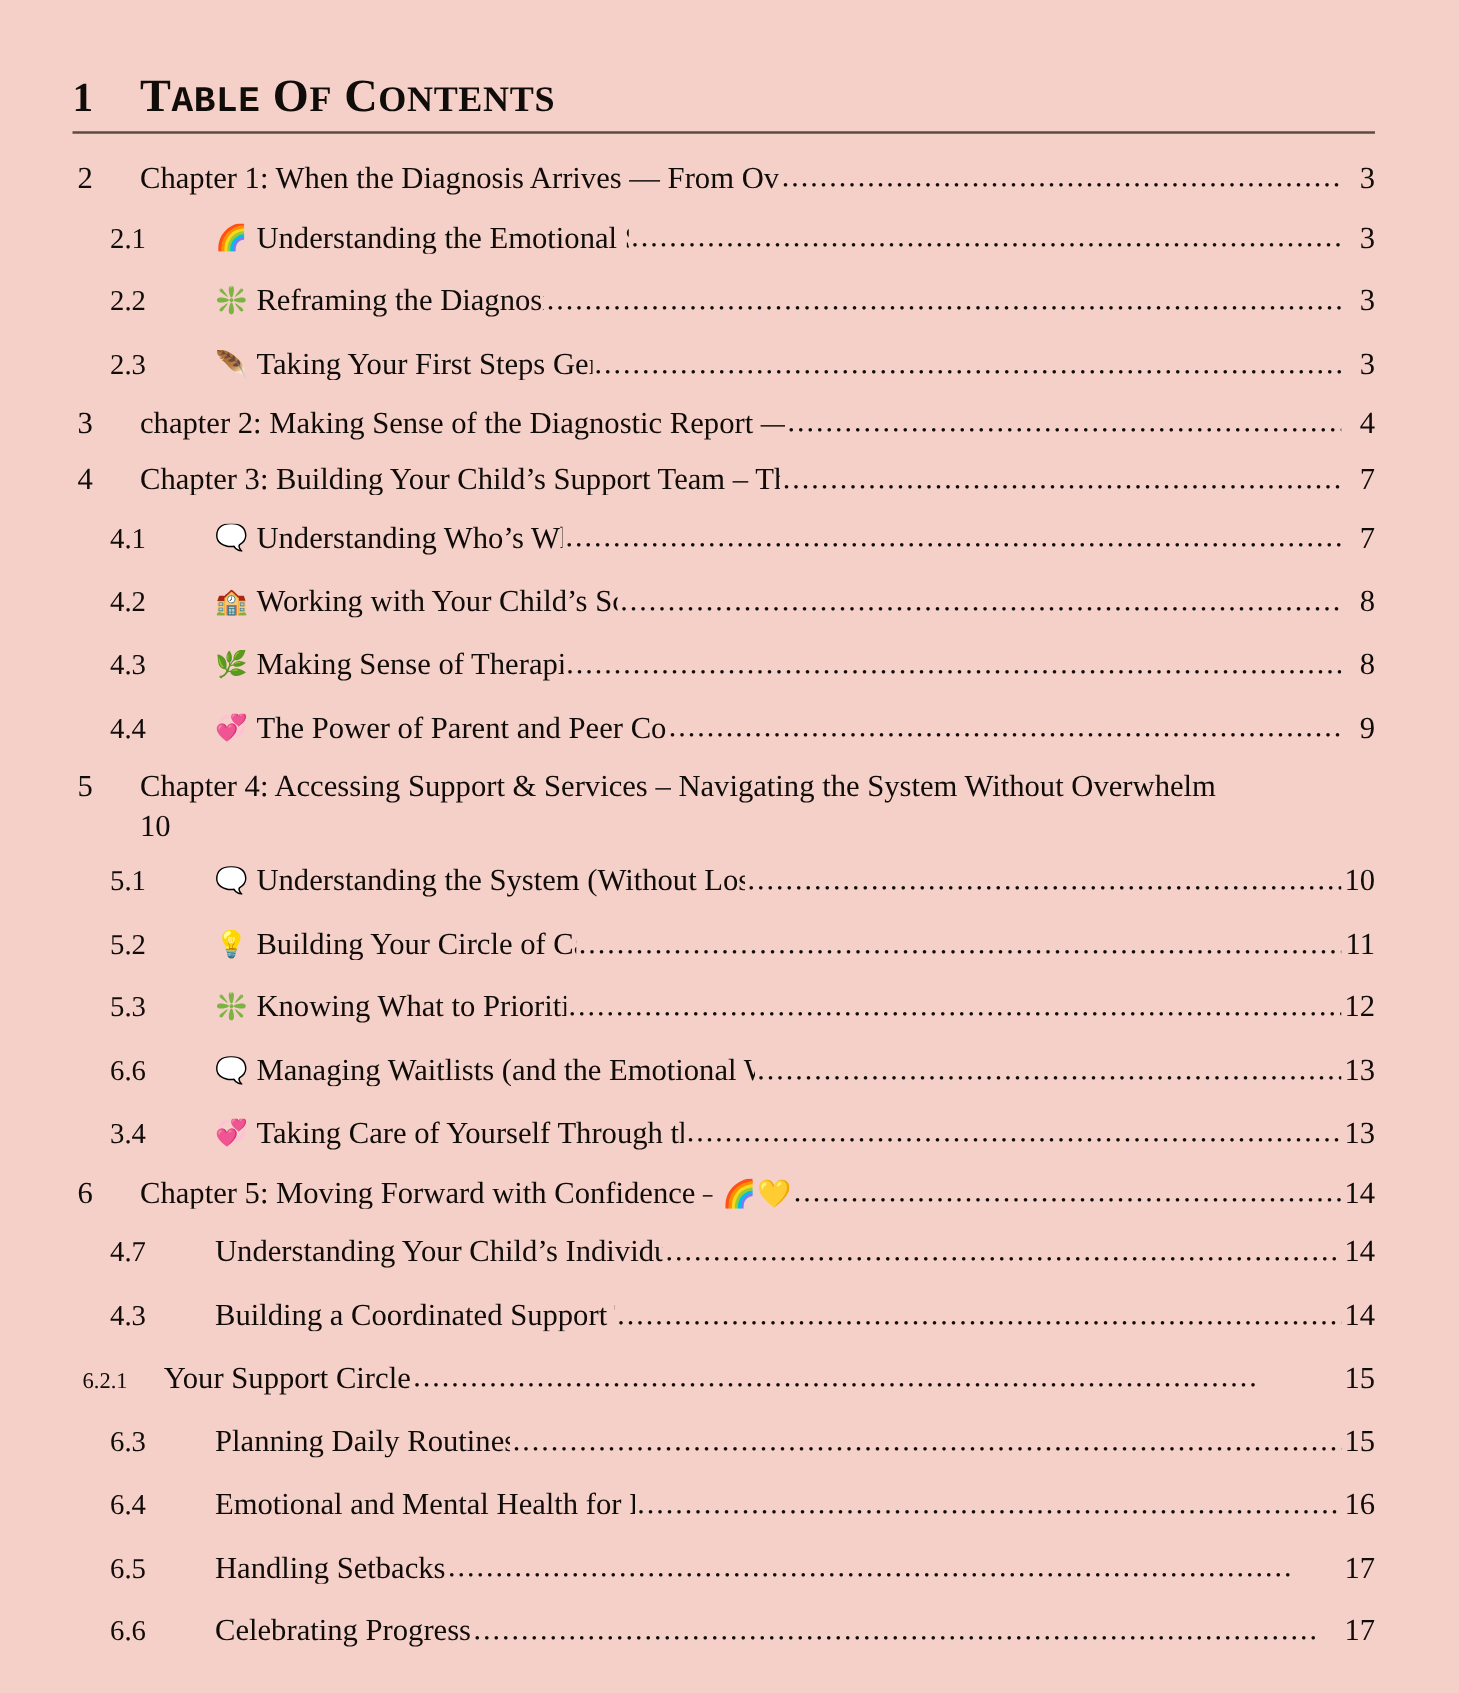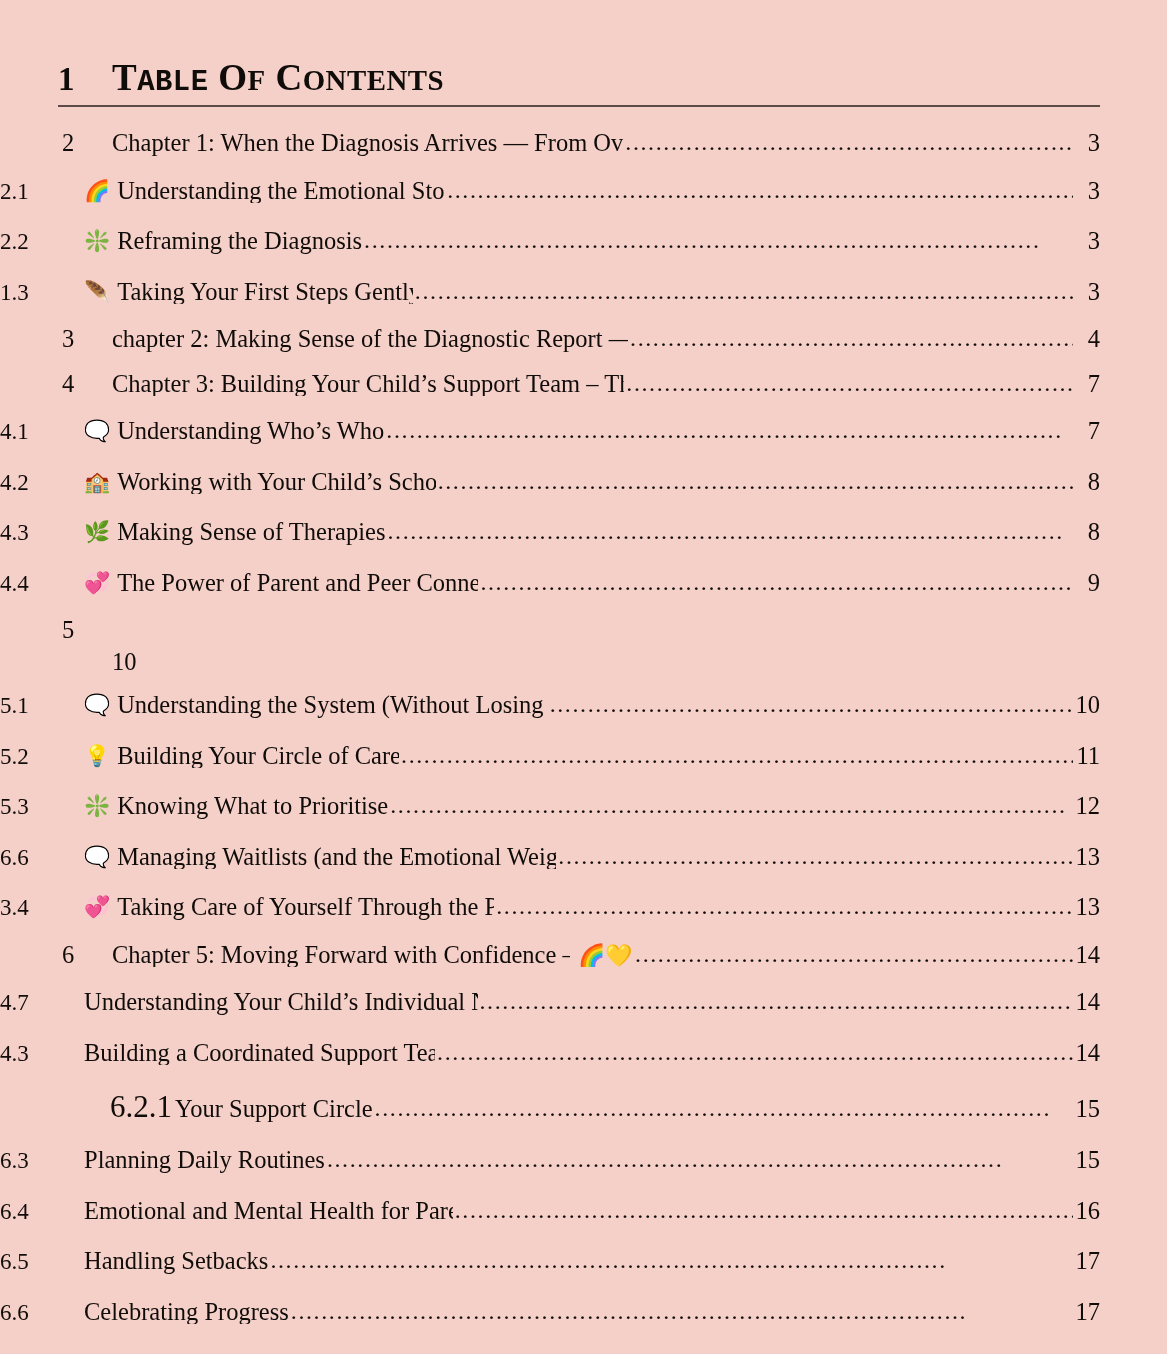--- a/index.html
+++ b/index.html
@@ -84,33 +84,34 @@
     font-size: 24.5px;
   }
   .lvl-1 .label-wrap { flex: 1 1 auto; min-width: 0; }
 
   
   .lvl-2 {
     padding: 13px 0 13px 0;
   }
   .lvl-2 .num {
     width: 84px;
+    margin-left: 88px;
     flex: none;
     font-size: 23px;
   }
 
   
   .lvl-3 {
     padding: 13px 0 13px 0;
   }
   .lvl-3 .num {
     width: 65px;
-    margin-left: 110px;
-    flex: none;
-    font-size: 31px;
+    margin-left: 66px;
+    flex: none;
+    font-size: 18px;
   }
 
   .num { color: #100c0a; white-space: nowrap; }
 
   .label-wrap {
     flex: 1 1 auto;
     display: flex;
     align-items: baseline;
     min-width: 0;
     overflow: hidden;
@@ -219,21 +220,21 @@
       <div class="toc-entry lvl-2">
         <span class="num">2.2</span>
         <span class="label-wrap">
           <span class="icon">❇️</span>
           <span class="label">Reframing the Diagnosis</span>
           <span class="leader">.........................................................................................</span>
         </span>
         <span class="pageno">3</span>
       </div>
       <div class="toc-entry lvl-2">
-        <span class="num">1.3</span>
+        <span class="num">2.3</span>
         <span class="label-wrap">
           <span class="icon">🪶</span>
           <span class="label">Taking Your First Steps Gently</span>
           <span class="leader">.........................................................................................</span>
         </span>
         <span class="pageno">3</span>
       </div>
       <div class="toc-entry lvl-1">
         <span class="num">3</span>
         <span class="label-wrap">
@@ -282,20 +283,21 @@
         <span class="label-wrap">
           <span class="icon">💞</span>
           <span class="label">The Power of Parent and Peer Connection</span>
           <span class="leader">.........................................................................................</span>
         </span>
         <span class="pageno">9</span>
       </div>
       <div class="toc-entry wrapped lvl-1">
         <div class="row-a">
           <span class="num">5</span>
+          <span class="label">Chapter 4: Accessing Support &amp; Services – Navigating the System Without Overwhelm</span>
         </div>
         <div class="row-b">10</div>
       </div>
       <div class="toc-entry lvl-2">
         <span class="num">5.1</span>
         <span class="label-wrap">
           <span class="icon">🗨️</span>
           <span class="label">Understanding the System (Without Losing Your Sanity)</span>
           <span class="leader">.........................................................................................</span>
         </span>

